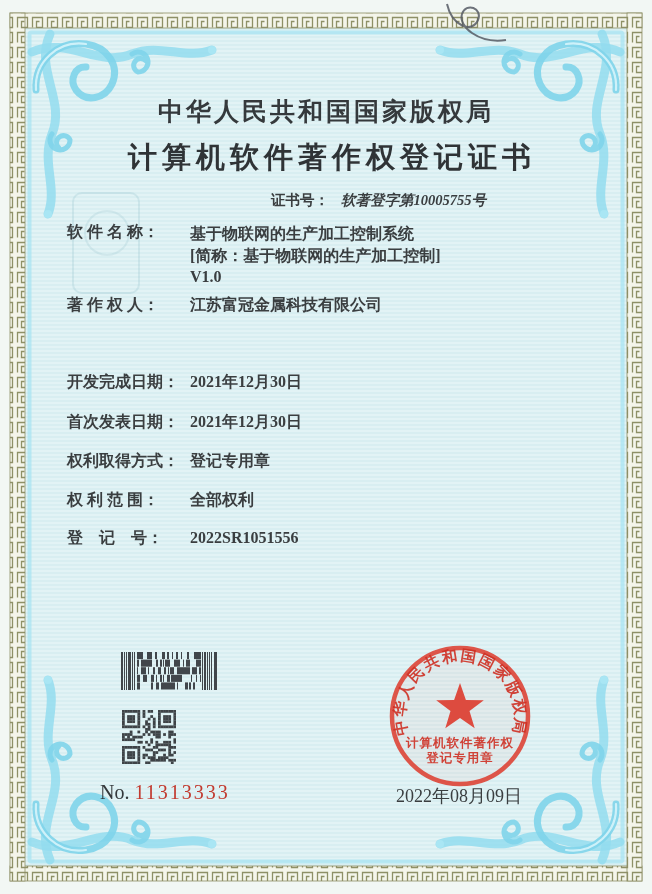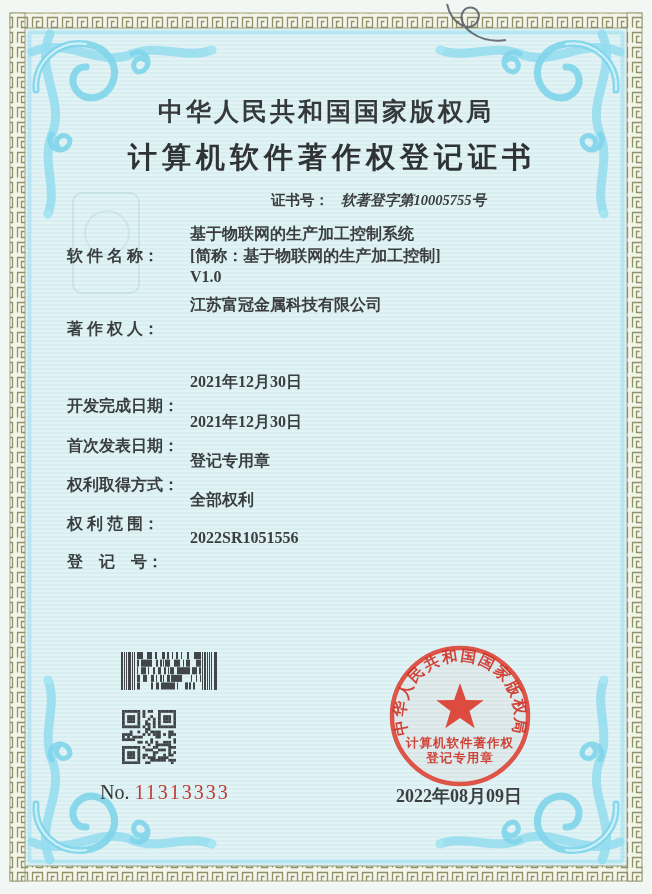--- a/index.html
+++ b/index.html
@@ -9,32 +9,32 @@
         background:repeating-linear-gradient(0deg,#d8eef1 0px,#d8eef1 2px,#e2f3f5 2px,#e2f3f5 4px);}
   .deco{position:absolute;left:0;top:0;z-index:1;}
   .content{position:absolute;left:0;top:0;width:550px;height:894px;z-index:2;}
   .authority{position:absolute;left:0;top:95px;width:652px;text-align:center;
         font-size:25px;font-weight:700;letter-spacing:3px;color:#35393c;}
   .title{position:absolute;left:0;top:138px;width:652px;text-align:center;
         font-size:29px;font-weight:700;letter-spacing:5px;color:#2f3336;margin-left:6px;}
   .certno{position:absolute;right:64px;top:191px;font-size:14.5px;font-weight:700;}
   .certno .val{margin-left:12px;font-style:italic;}
   .frow{position:absolute;left:67px;font-size:16px;font-weight:700;line-height:1.15;}
-  .flabel{display:inline-block;width:123px;vertical-align:top;margin-top:24px;}
+  .flabel{display:inline-block;width:123px;vertical-align:top;}
   .fvalue{vertical-align:top;}
   .namelines{display:inline-block;line-height:21.5px;}
   .vline{display:block;font-family:Liberation Serif, serif;}
   .statement{position:absolute;left:56px;top:571px;width:540px;font-size:16px;
         font-weight:700;line-height:39px;}
   .statement .l1{text-indent:24px;}
   .barcode{position:absolute;left:121px;top:652px;}
   .qr{position:absolute;left:122px;top:710px;}
   .serial{position:absolute;left:100px;top:781px;font-size:20px;color:#34383b;}
   .serial .num{color:#c23a2f;letter-spacing:2px;}
-  .issue-date{position:absolute;left:396px;top:784px;font-size:18px;font-weight:700;
+  .issue-date{position:absolute;left:396px;top:784px;font-size:18px;font-weight:400;
         color:#3a3e40;z-index:2;}
   .seal{position:absolute;left:385px;top:642px;z-index:3;}
   .watermark{position:absolute;left:72px;top:192px;width:64px;height:98px;
         border:2px solid rgba(145,193,202,0.25);border-radius:10px;z-index:1;}
   .watermark .wm-circle{position:absolute;left:10px;top:16px;width:42px;height:42px;
         border:2px solid rgba(145,193,202,0.22);border-radius:50%;}
 </style>
 </head>
 <body>
 

